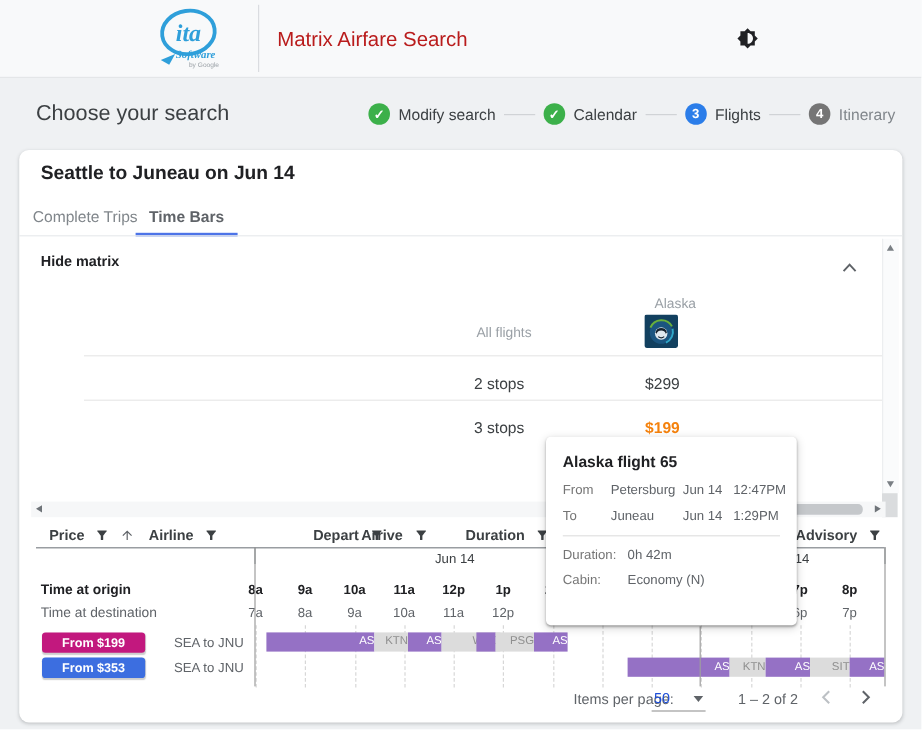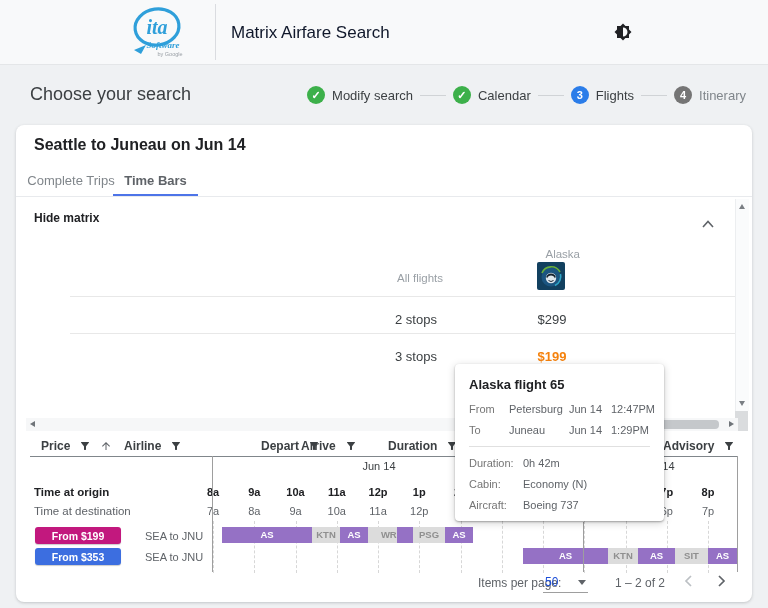--- a/index.html
+++ b/index.html
@@ -3,21 +3,21 @@
 <meta charset="utf-8">
 <style>
   html,body{margin:0;padding:0;background:#fff;}
   .page{position:relative;width:768px;height:608px;background:#eff1f3;overflow:hidden;
         font-family:"Liberation Sans",sans-serif;color:#202124;}
   .abs{position:absolute;}
 
   
   .hdr{position:absolute;left:0;top:0;width:768px;height:64px;background:#f8f9fa;border-bottom:1px solid #e4e6e8;}
   .hdr-divider{position:absolute;left:215px;top:4px;width:1px;height:56px;background:#dadce0;}
-  .app-title{position:absolute;left:231px;top:23px;font-size:17px;color:#0f172a;}
+  .app-title{position:absolute;left:231px;top:23px;font-size:17px;color:#b91c1c;}
   .logo{position:absolute;left:126px;top:4px;width:70px;height:56px;}
   .theme-toggle{position:absolute;left:614px;top:23px;width:18px;height:18px;cursor:pointer;}
 
   
   .band-heading{position:absolute;left:30px;top:84px;font-size:18px;color:#3c4043;}
   .steps{position:absolute;right:22px;top:86px;display:flex;align-items:center;gap:7px;font-size:13px;color:#3c4043;}
   .dot{width:18px;height:18px;border-radius:50%;color:#fff;font-size:11px;font-weight:bold;
        display:flex;align-items:center;justify-content:center;flex:none;}
   .conn{width:26px;height:1px;background:#d0d3d6;flex:none;}
 
@@ -69,21 +69,21 @@
   .gridwrap{position:absolute;left:0;top:396px;width:736px;height:52px;}
   .gridline{position:absolute;top:0;width:0;height:52px;border-left:1px dashed #d7d7d7;}
   .majorline{position:absolute;width:1px;background:#9e9e9e;}
 
   
   .price-btn{position:absolute;left:19px;width:86px;height:17px;border:none;border-radius:3px;color:#fff;
              font-size:10.5px;font-weight:bold;font-family:"Liberation Sans",sans-serif;cursor:pointer;
              display:flex;align-items:center;justify-content:center;box-shadow:0 1px 1px rgba(0,0,0,.2);}
   .route{position:absolute;left:129px;font-size:11px;color:#5f6368;}
   .segrow{position:absolute;left:0;width:736px;height:16px;}
-  .seg{position:absolute;top:0;height:16px;line-height:16px;text-align:center;font-size:9.5px;font-weight:bold;cursor:pointer;}
+  .seg{position:absolute;top:0;height:16px;line-height:16px;text-align:right;font-size:9.5px;font-weight:normal;cursor:pointer;}
   .seg.flight{background:var(--bar-flight,#9571C5);color:#fff;}
   .seg.stop{background:var(--bar-stop,#DCDCDC);color:#8f8f8f;}
 
   
   .foot-txt{position:absolute;font-size:12px;color:#5f6368;}
   .ipp-select{position:absolute;left:527px;top:448px;width:45px;height:19px;border-bottom:1px solid #9e9e9e;
               font-size:12px;color:#1d4ed8;cursor:pointer;}
   .ipp-select .val{position:absolute;left:2px;top:2px;}
   .caret{position:absolute;right:2px;top:7px;width:0;height:0;border-left:4px solid transparent;
          border-right:4px solid transparent;border-top:5px solid #5f6368;}
@@ -358,23 +358,19 @@
       </div>
       <div class="tt-div"></div>
       <div class="tt-detail">
         <span class="lab">Duration:</span>
         <span>0h 42m</span>
       </div>
       <div class="tt-detail">
         <span class="lab">Cabin:</span>
         <span>Economy (N)</span>
       </div>
-      <div class="tt-detail">
-        <span class="lab">Aircraft:</span>
-        <span>Boeing 737</span>
-      </div>
     </div>
 
   <div class="majorline" style="left: 196px; top: 331px; height: 116px;"></div>
       <div class="majorline" style="left: 567px; top: 397px; height: 50px;"></div>
       <div class="majorline" style="left: 721px; top: 331px; height: 116px;"></div>
     </div>
 </div>
 
 </body></html>

